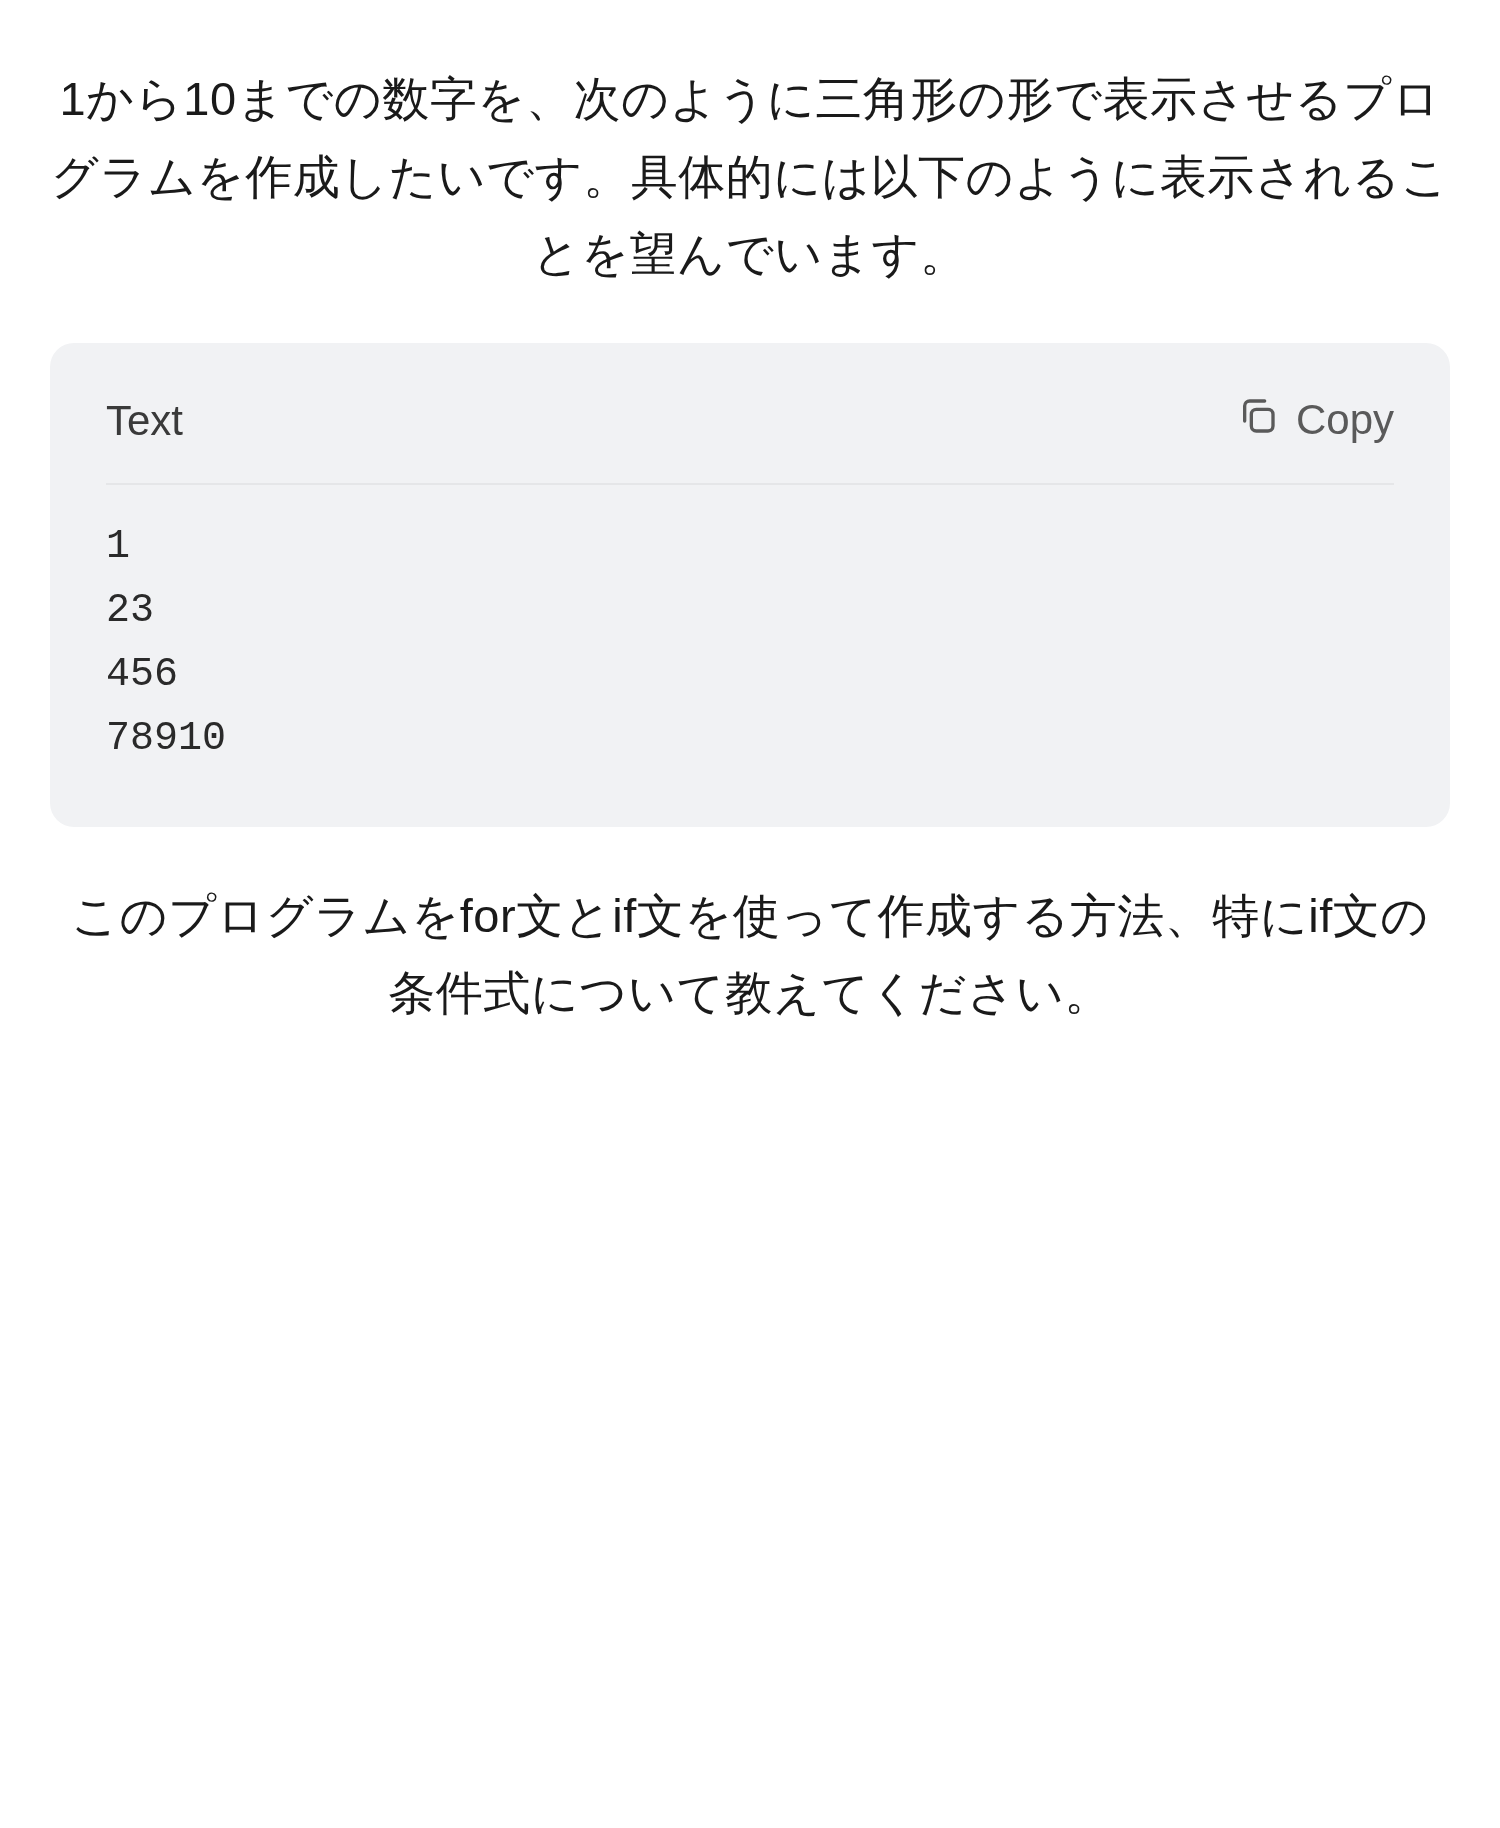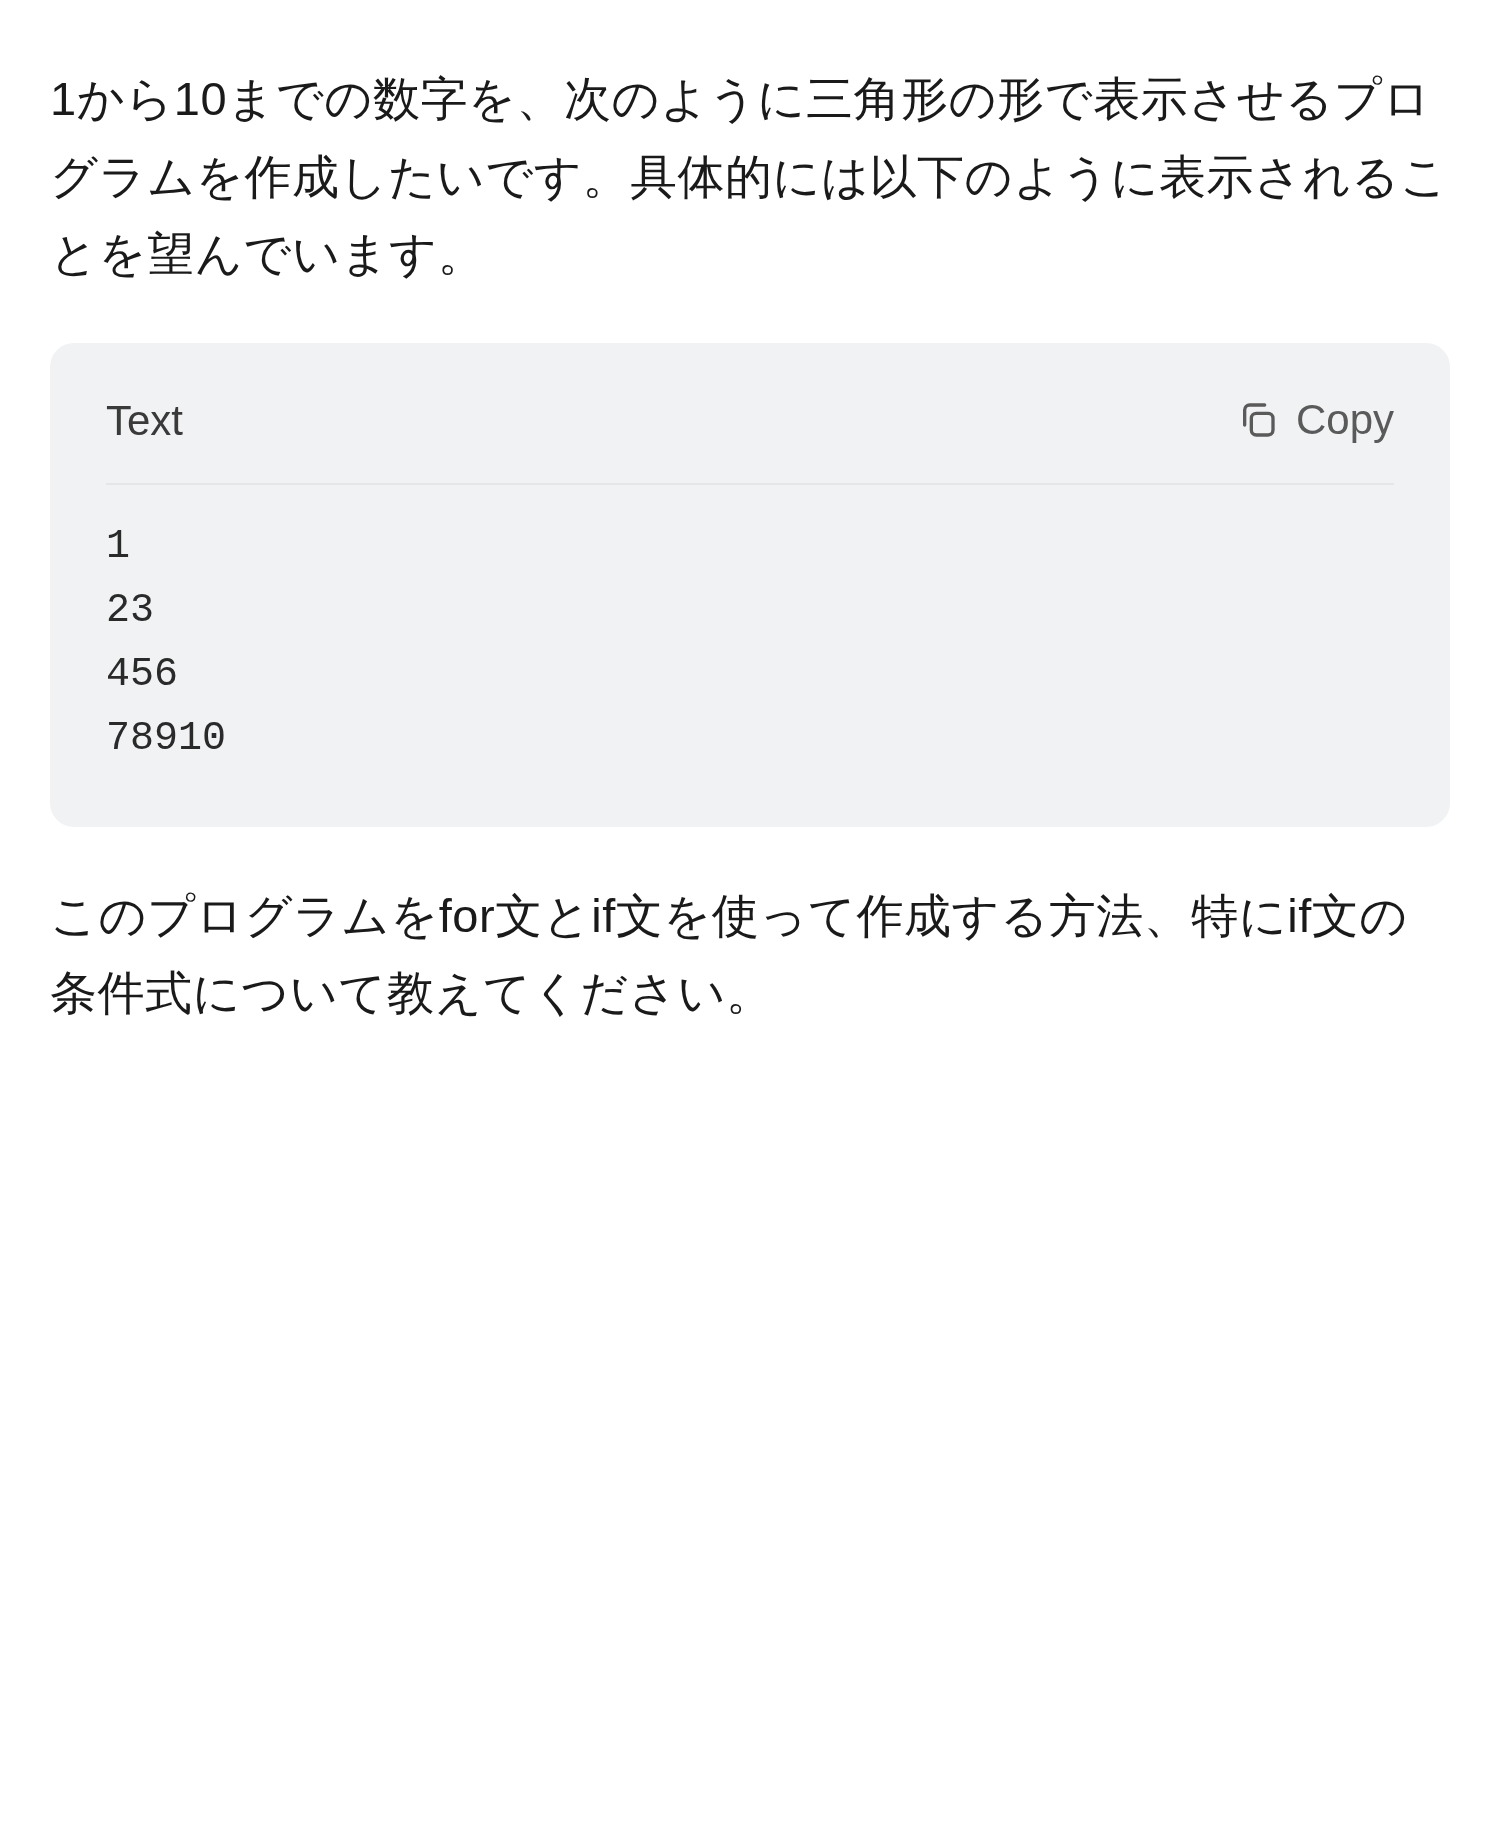--- a/index.html
+++ b/index.html
@@ -12,36 +12,37 @@
       background: #ffffff;
       padding: 60px 50px;
       font-size: 47px;
       line-height: 1.65;
       color: #1a1a1a;
       width: 1500px;
     }
     .paragraph {
       margin-bottom: 50px;
       letter-spacing: 0.5px;
+      text-align: center;
     }
     .code-block {
       background: #f1f2f4;
       border-radius: 24px;
       padding: 1px;
       margin-bottom: 50px;
       overflow: hidden;
     }
     .code-lang {
       font-size: 42px;
       color: #3a3a3a;
       font-weight: 400;
     }
     .copy-button {
       display: flex;
-      align-items: center;
+      align-items: flex-start;
       gap: 18px;
       font-size: 42px;
       color: #5a5a5a;
       cursor: pointer;
       background: none;
       border: none;
       font-family: inherit;
     }
     .copy-icon {
       width: 40px;

